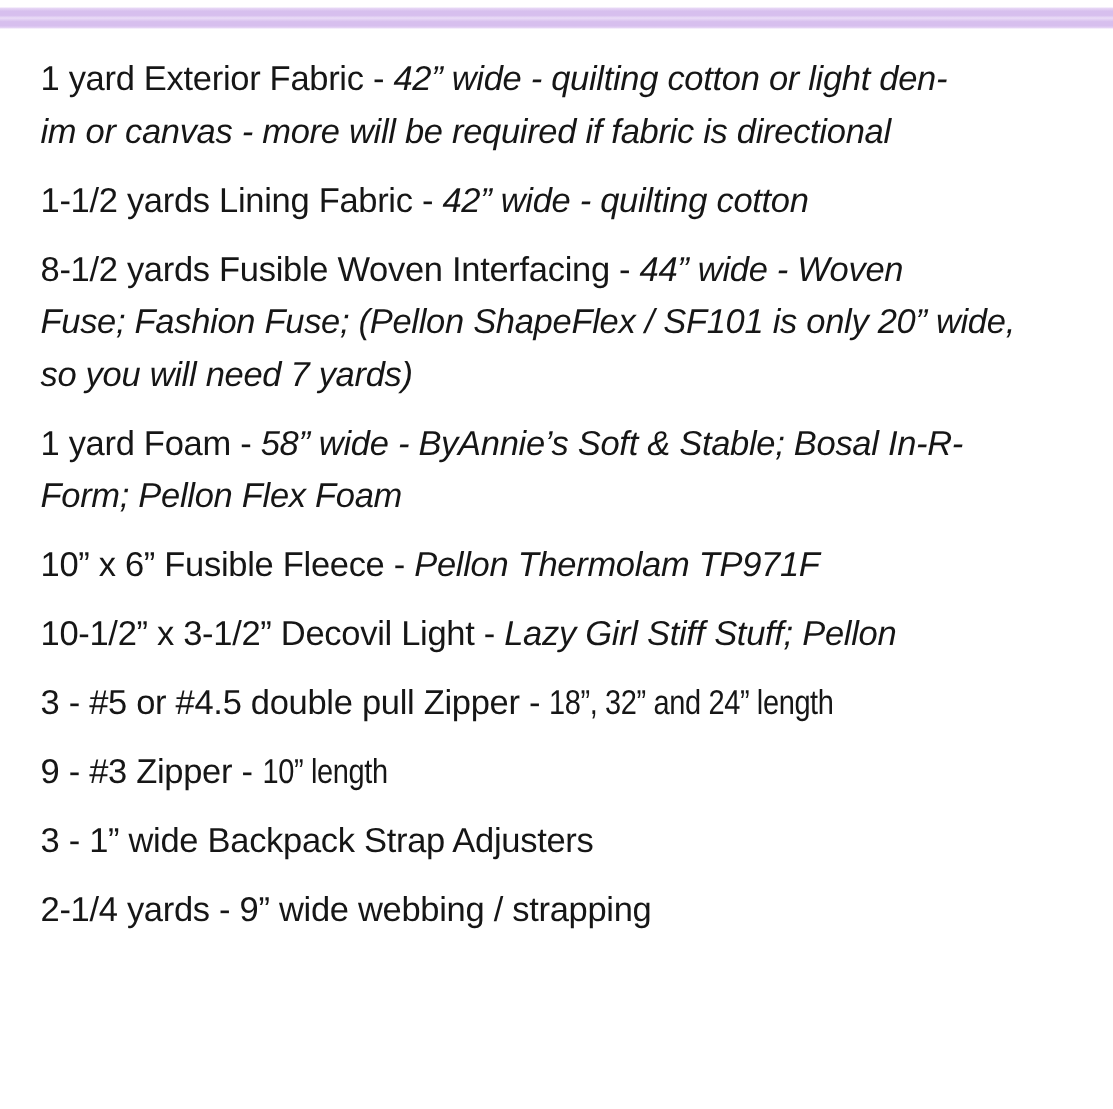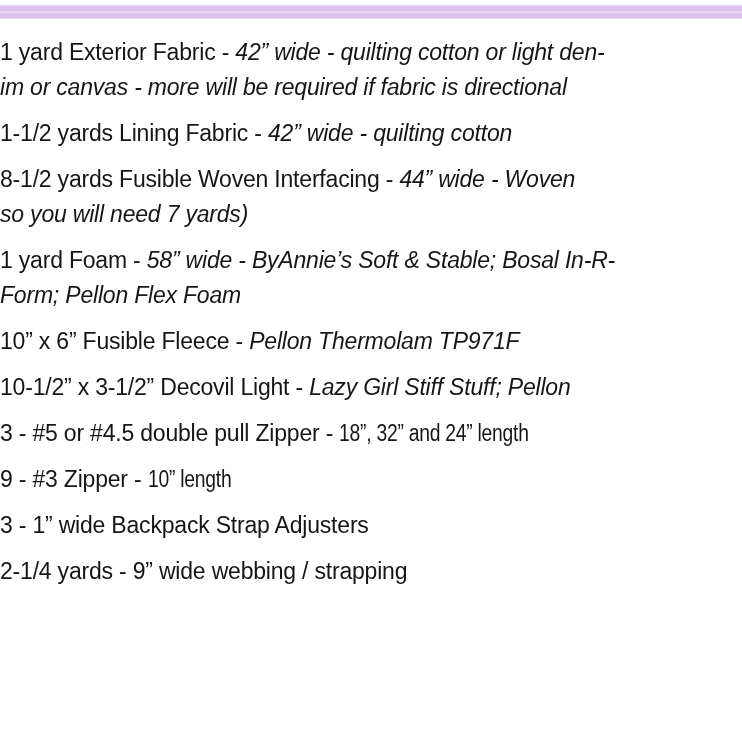--- a/index.html
+++ b/index.html
@@ -36,20 +36,21 @@
     font-size: 62px;
     line-height: 1;
     letter-spacing: -1.5px;
     color: #000000;
     transform: scaleX(0.64);
     transform-origin: 0 50%;
     white-space: nowrap;
   }
   
   main {
+    padding-left: 27px;
     padding-top: 16px;
   }
   p.item {
     margin: 0 0 11px 0;
     font-size: 23px;
     line-height: 35px;
     letter-spacing: -0.2px;
   }
   .line {
     display: block;
@@ -74,20 +75,21 @@
 <main>
     <p class="item">
       <span class="line"><span class="run regular">1 yard Exterior Fabric - </span><span class="run italic">42” wide - quilting cotton or light den-</span></span>
       <span class="line"><span class="run italic">im or canvas - more will be required if fabric is directional</span></span>
     </p>
     <p class="item">
       <span class="line"><span class="run regular">1-1/2 yards Lining Fabric - </span><span class="run italic">42” wide - quilting cotton</span></span>
     </p>
     <p class="item">
       <span class="line"><span class="run regular">8-1/2 yards Fusible Woven Interfacing - </span><span class="run italic">44” wide - Woven</span></span>
+      <span class="line"><span class="run italic">Fuse; Fashion Fuse; (Pellon ShapeFlex / SF101 is only 20” wide,</span></span>
       <span class="line"><span class="run italic">so you will need 7 yards)</span></span>
     </p>
     <p class="item">
       <span class="line"><span class="run regular">1 yard Foam - </span><span class="run italic">58” wide - ByAnnie’s Soft &amp; Stable; Bosal In-R-</span></span>
       <span class="line"><span class="run italic">Form; Pellon Flex Foam</span></span>
     </p>
     <p class="item">
       <span class="line"><span class="run regular">10” x 6” Fusible Fleece - </span><span class="run italic">Pellon Thermolam TP971F</span></span>
     </p>
     <p class="item">

